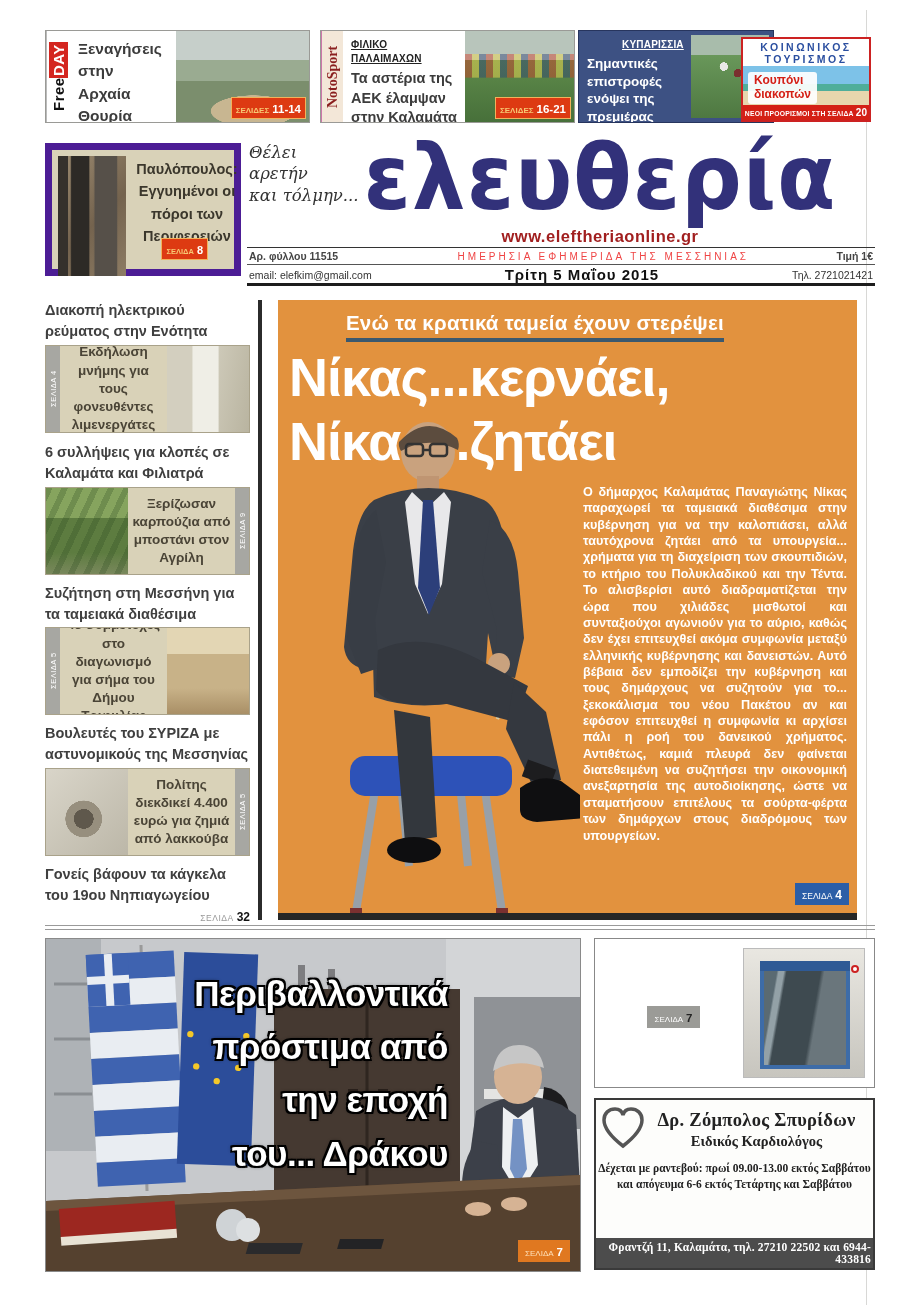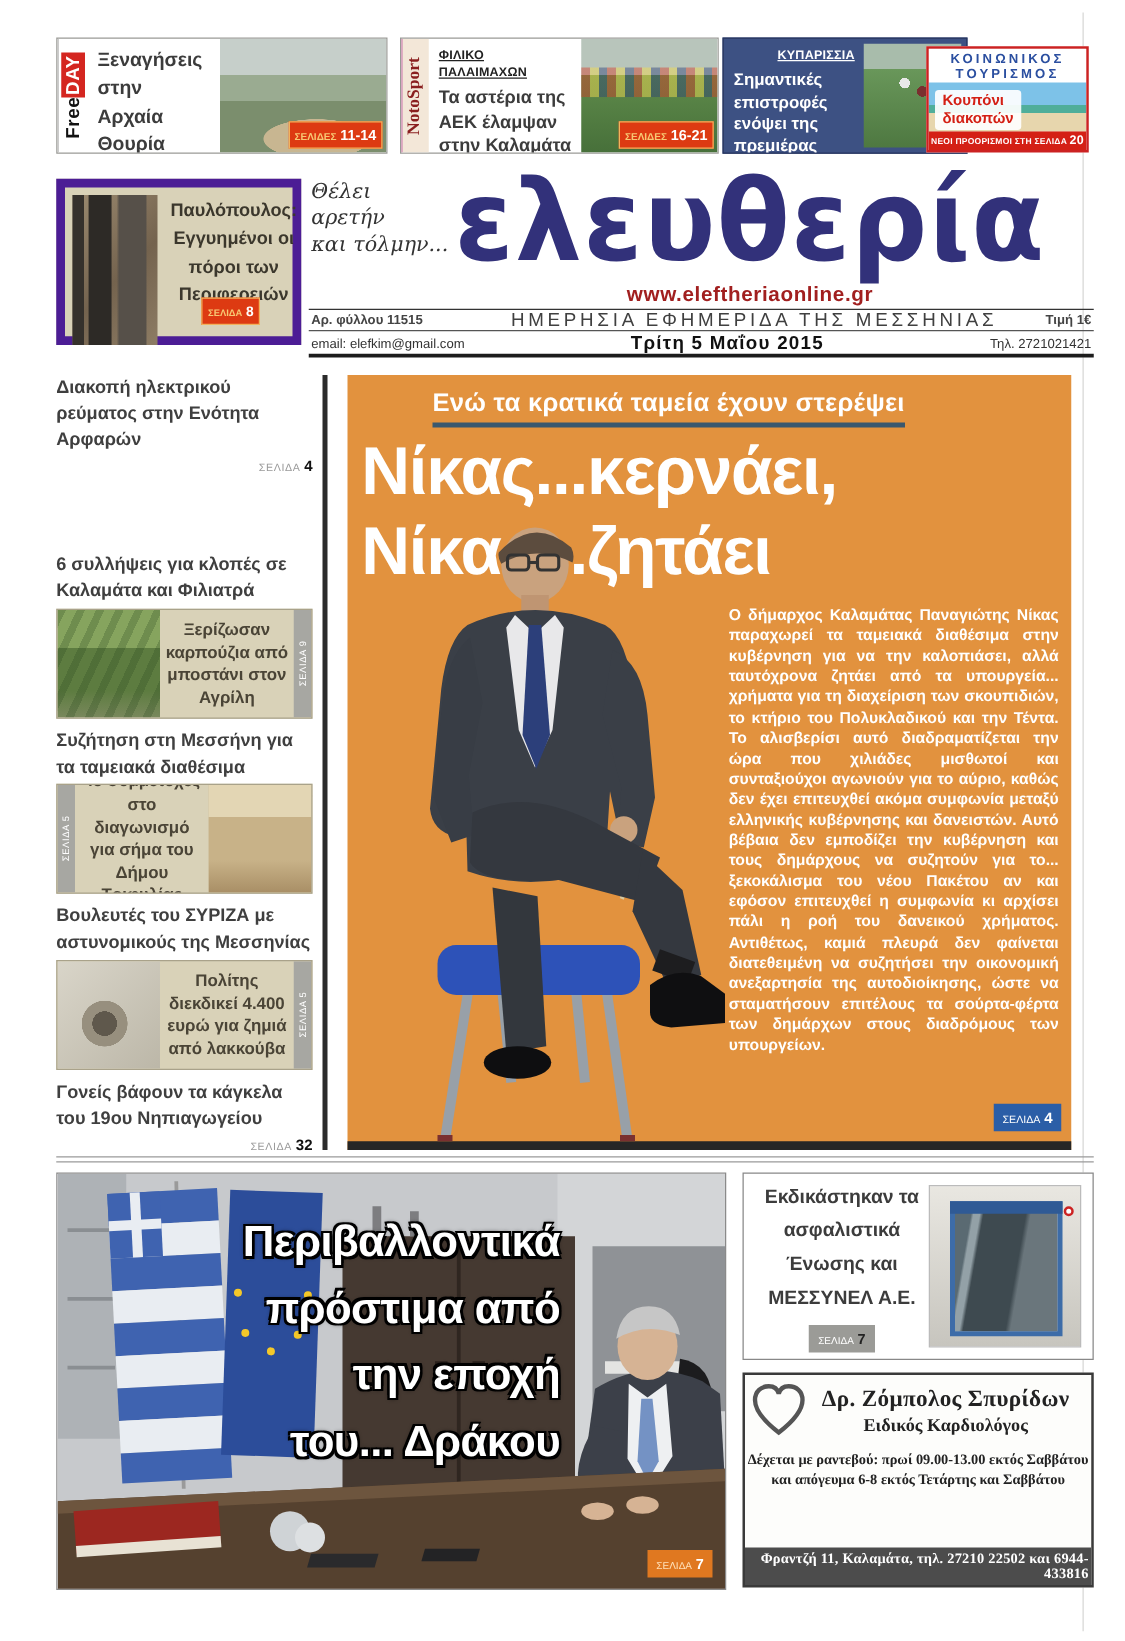--- a/index.html
+++ b/index.html
@@ -65,21 +65,21 @@
   #pavlopoulos .badge-red .b-num { font-size:11px; }
 
   .motto { position:absolute; left:249px; top:142px; font-family:"DejaVu Serif", serif; font-style:italic; font-size:16.5px; color:#333; line-height:1.3; }
   #logo { position:absolute; left:330px; top:133px; width:540px; text-align:center;
       font-family:"DejaVu Sans", sans-serif; font-weight:800; font-size:85px; line-height:1;
       color:#32317a; letter-spacing:1px; transform:scaleY(1.06); transform-origin:center top; }
   #site-url { position:absolute; left:330px; top:227px; width:540px; text-align:center; font-weight:800; font-size:16.5px; color:#a11f1f; letter-spacing:.5px; }
 
   .mast-row1 { position:absolute; left:247px; top:247px; width:628px; height:18px; border-top:1.5px solid #333; border-bottom:1px solid #555; display:flex; align-items:center; justify-content:space-between; padding:0 2px; }
   .mast-row1 .mr-small { font-size:10.5px; color:#444;font-weight:bold; }
-  .mast-row1 .mr-center { font-size:15px; color:#404040; letter-spacing:3px;margin-left:32px; }
+  .mast-row1 .mr-center { font-size:10px; color:#ef4444; letter-spacing:3px;margin-left:32px; }
   .mast-row2 { position:absolute; left:247px; top:266px; width:628px; height:20px; border-bottom:3px solid #1d1d1d; display:flex; align-items:center; justify-content:space-between; padding:0 2px; }
   .mast-row2 .mr-small { font-size:10.5px; color:#333; }
   .mast-row2 .mr-date { font-size:15px; font-weight:800; color:#111; letter-spacing:1px; }
 
   
   #sidebar { position:absolute; left:45px; top:300px; width:205px; height:622px; }
   .side-text { position:absolute; left:0; width:205px; }
   .side-text .st-title { font-size:14.5px; font-weight:700; color:#3f3f3f; line-height:1.45; }
   .page-ref { text-align:right; margin-top:1px; }
   .page-ref .pr-label { font-size:8.5px; color:#999; margin-right:3px; letter-spacing:.5px; }
@@ -220,20 +220,25 @@
     <span class="mr-date">Τρίτη 5 Μαΐου 2015</span>
     <span class="mr-small">Τηλ. 2721021421</span>
   </div>
 
   <div id="sidebar">
     <div class="side-text" style="top:0">
       <div class="st-title">Διακοπή ηλεκτρικού ρεύματος στην Ενότητα Αρφαρών</div>
       <div class="page-ref"><span class="pr-label">ΣΕΛΙΔΑ</span><span class="pr-num">4</span></div>
     </div>
 
+    <div class="side-box" style="top:45px">
+      <div class="vert strip">ΣΕΛΙΔΑ 4</div>
+      <div class="sb-text">Εκδήλωση μνήμης για τους φονευθέντες λιμενεργάτες</div>
+      <div class="sb-photo ph-memorial"></div>
+    </div>
 
     <div class="side-text" style="top:142px">
       <div class="st-title">6 συλλήψεις για κλοπές σε Καλαμάτα και Φιλιατρά</div>
       <div class="page-ref"><span class="pr-label">ΣΕΛΙΔΑ</span><span class="pr-num">32</span></div>
     </div>
 
     <div class="side-box" style="top:187px">
       <div class="sb-photo ph-field"></div>
       <div class="sb-text">Ξερίζωσαν καρπούζια από μποστάνι στον Αγρίλη</div>
       <div class="vert strip">ΣΕΛΙΔΑ 9</div>
@@ -386,37 +391,36 @@
       <div>Περιβαλλοντικά</div>
       <div>πρόστιμα από</div>
       <div>την εποχή</div>
       <div>του... Δράκου</div>
     </div>
     <span class="badge-orange"><span class="b-label">ΣΕΛΙΔΑ</span><span class="b-num">7</span></span>
   </div>
 
   <div id="court-box">
     <div class="court-text">
-      <div class="court-title">Εκδικάστηκαν τα ασφαλιστικά Ένωσης και ΜΕΣΣΥΝΕΛ Α.Ε.</div>
       <span class="badge-gray"><span class="b-label">ΣΕΛΙΔΑ</span><span class="b-num">7</span></span>
     </div>
     <div class="ph-entrance">
       <div class="door"></div>
       <div class="lintel"></div>
       <div class="sign"></div>
     </div>
   </div>
 
   <div id="ad-box">
     <div class="ad-head">
       <svg class="heart" width="46" height="46" viewBox="0 0 46 46">
         <path d="M23 40 C10 30 4 22 4 14 C4 7 9 3 15 3 C19 3 22 5 23 9 C24 5 27 3 31 3 C37 3 42 7 42 14 C42 22 36 30 23 40 Z" fill="none" stroke="#555" stroke-width="3.5"></path>
       </svg>
       <div class="ad-name">Δρ. Ζόμπολος Σπυρίδων</div>
       <div class="ad-spec">Ειδικός Καρδιολόγος</div>
     </div>
     <div class="ad-hours">
       <div>Δέχεται με ραντεβού: πρωί 09.00-13.00 εκτός Σαββάτου</div>
-      <div>και απόγευμα 6-8 εκτός Τετάρτης και Σαββάτου</div>
+      <div>και απόγευμα 6-6 εκτός Τετάρτης και Σαββάτου</div>
     </div>
     <div class="ad-addr">Φραντζή 11, Καλαμάτα, τηλ. 27210 22502 και 6944-433816</div>
   </div>
 </div>
 
 </body></html>

